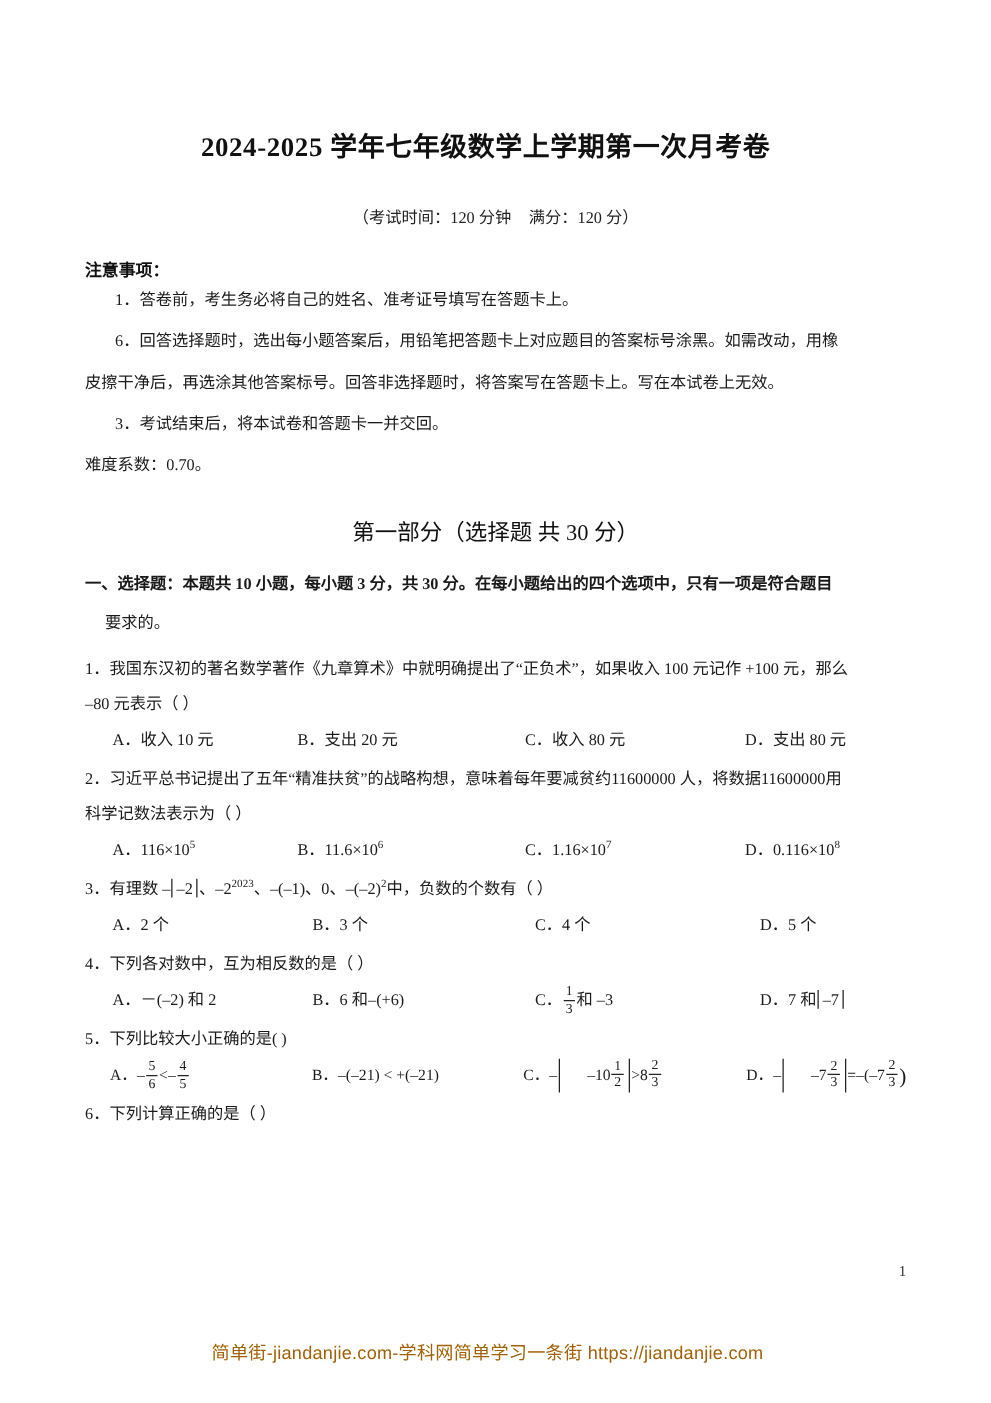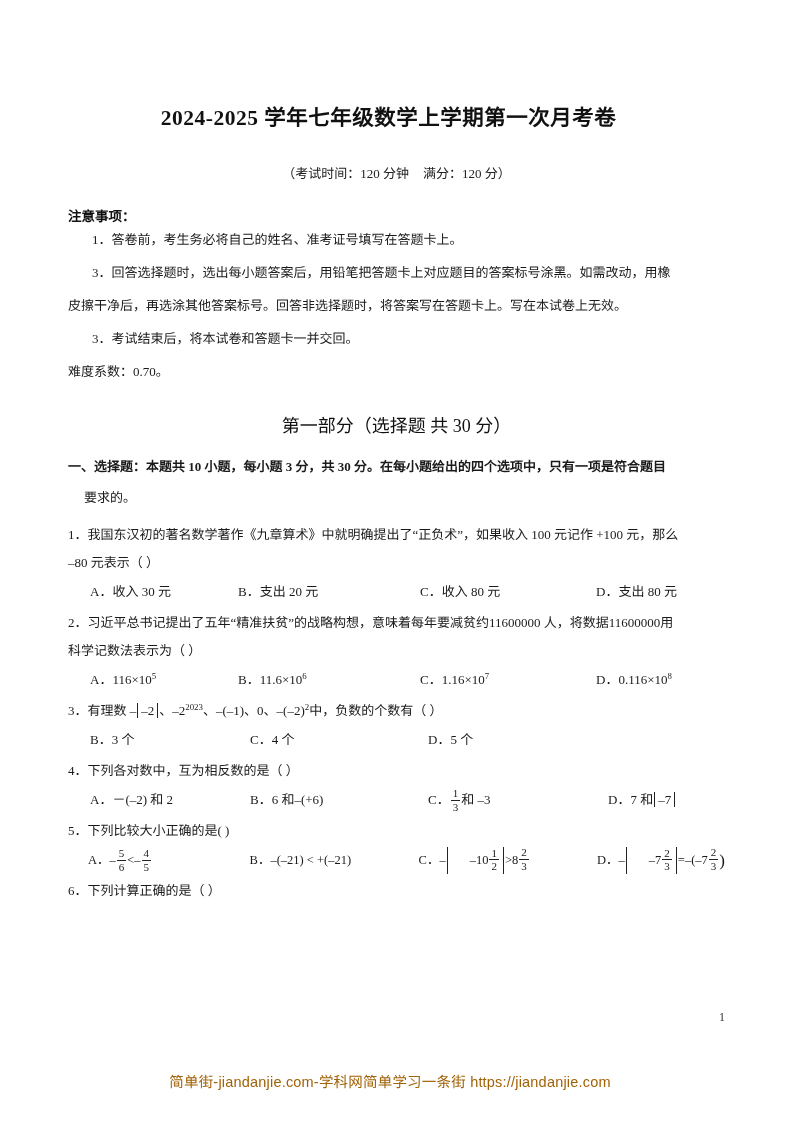--- a/index.html
+++ b/index.html
@@ -186,34 +186,34 @@
 
   <h1 class="doc-title">2024-2025 学年七年级数学上学期第一次月考卷</h1>
   <div class="doc-subtitle">
     <span>（考试时间：120 分钟</span><span class="gap"></span><span>满分：120 分）</span>
   </div>
 
   <div class="content">
 
     <p class="notice-head">注意事项：</p>
     <p class="notice-item">1．答卷前，考生务必将自己的姓名、准考证号填写在答题卡上。</p>
-    <p class="notice-item">3．回答选择题时，选出每小题答案后，用铅笔把答题卡上对应题目的答案标号涂黑。如需改动，用橡</p>
+    <p class="notice-item">6．回答选择题时，选出每小题答案后，用铅笔把答题卡上对应题目的答案标号涂黑。如需改动，用橡</p>
     <p class="notice-item cont">皮擦干净后，再选涂其他答案标号。回答非选择题时，将答案写在答题卡上。写在本试卷上无效。</p>
     <p class="notice-item">3．考试结束后，将本试卷和答题卡一并交回。</p>
     <p class="notice-item cont">难度系数：0.70。</p>
 
     <h2 class="part-header">第一部分（选择题 共 30 分）</h2>
     <p class="section-intro"><b>一、选择题：</b><b>本题共 10 小题，每小题 3 分，共 30 分。在每小题给出的四个选项中，只有一项是符合题目</b></p>
     <p class="section-intro-cont">要求的。</p>
 
     <div class="q">
       <p class="q-stem">1．我国东汉初的著名数学著作《九章算术》中就明确提出了“正负术”，如果收入 100 元记作 +100 元，那么</p>
       <p class="q-stem-cont">–80 元表示（  ）</p>
       <div class="q-options cols4">
-        <span class="opt"><span>A．</span><span>收入 30 元</span></span>
+        <span class="opt"><span>A．</span><span>收入 10 元</span></span>
         <span class="opt"><span>B．</span><span>支出 20 元</span></span>
         <span class="opt"><span>C．</span><span>收入 80 元</span></span>
         <span class="opt"><span>D．</span><span>支出 80 元</span></span>
       </div>
     </div>
 
     <div class="q">
       <p class="q-stem">2．习近平总书记提出了五年“精准扶贫”的战略构想，意味着每年要减贫约11600000 人，将数据11600000用</p>
       <p class="q-stem-cont">科学记数法表示为（  ）</p>
       <div class="q-options cols4">
@@ -222,20 +222,21 @@
         <span class="opt"><span>C．</span><span>1.16×10</span><sup>7</sup></span>
         <span class="opt"><span>D．</span><span>0.116×10</span><sup>8</sup></span>
       </div>
     </div>
 
     <div class="q">
       <p class="q-stem"><span>3．有理数 –</span><span class="abs">
             <span>–2</span>
           </span><span>、–2</span><sup>2023</sup><span>、–(–1)、0、–(–2)</span><sup>2</sup><span>中，负数的个数有（  ）</span></p>
       <div class="q-options wide">
+        <span class="opt"><span>A．</span><span>2 个</span></span>
         <span class="opt"><span>B．</span><span>3 个</span></span>
         <span class="opt"><span>C．</span><span>4 个</span></span>
         <span class="opt"><span>D．</span><span>5 个</span></span>
       </div>
     </div>
 
     <div class="q">
       <p class="q-stem">4．下列各对数中，互为相反数的是（   ）</p>
       <div class="q-options wide">
         <span class="opt"><span>A．</span><span>－(–2) 和 2</span></span>

